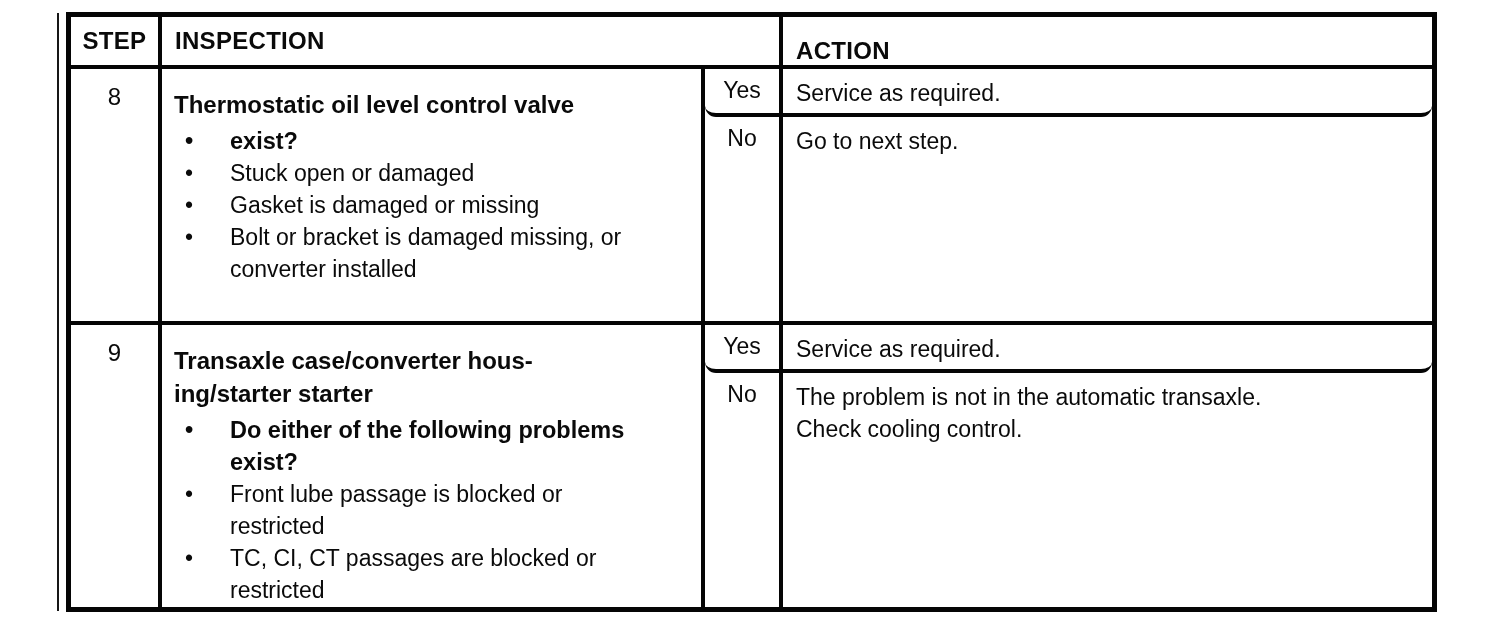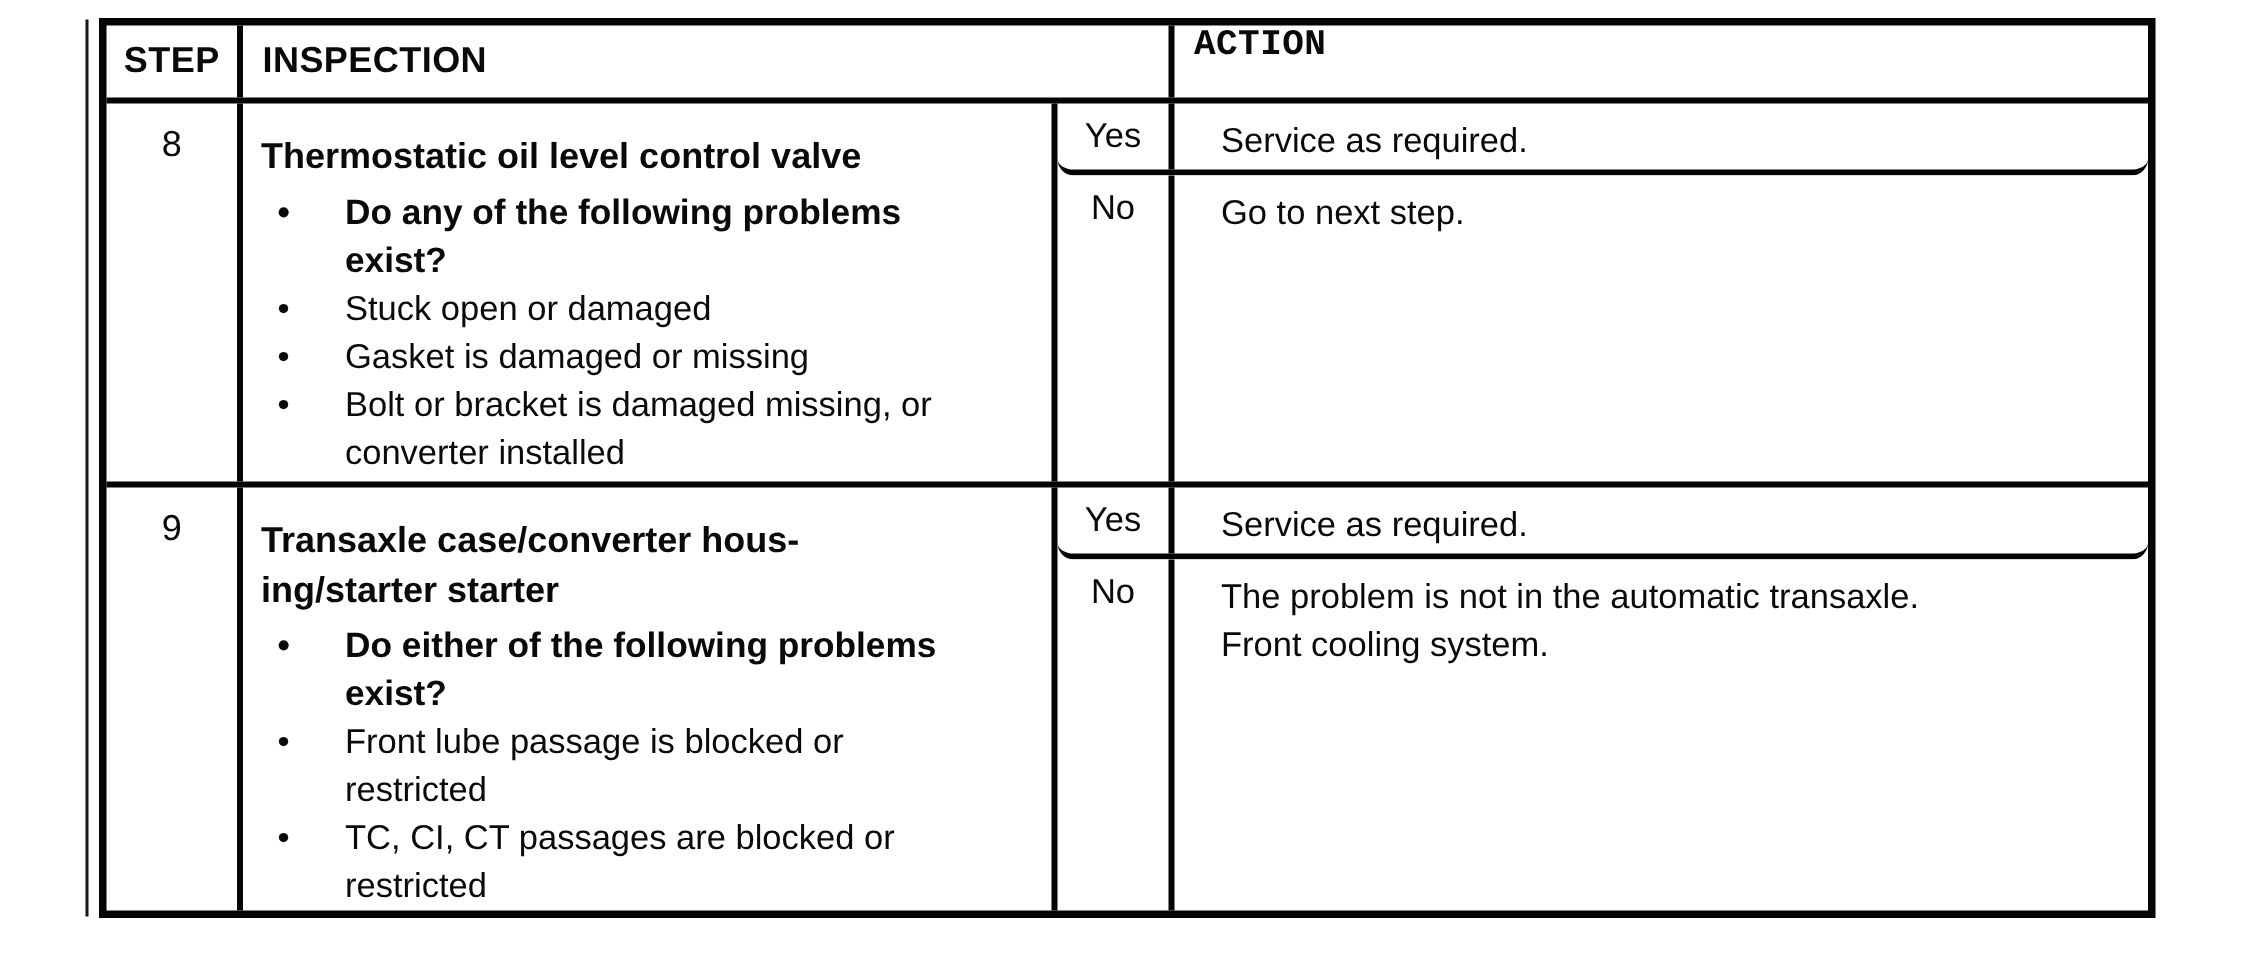--- a/index.html
+++ b/index.html
@@ -25,21 +25,21 @@
     width: 1371px; height: 600px;
     border: 5px solid #050505;
     display: flex;
     flex-direction: column;
     background: #ffffff;
   }
   
   .hdr { display: flex; height: 52px; flex: none; border-bottom: 4px solid #050505; }
   .step-h { width: 91px; flex: none; border-right: 4px solid #050505; display: flex; align-items: center; justify-content: center; }
   .insp-h { width: 617px; flex: none; display: flex; align-items: center; padding-left: 13px; }
-  .act-h  { flex: 1; border-left: 4px solid #050505; display: flex; align-items: flex-start; padding-left: 13px; font-family: Liberation Mono, monospace; }
+  .act-h  { flex: 1; border-left: 4px solid #050505; display: flex; align-items: flex-end; padding-left: 13px; }
   .hdr-label { font-weight: bold; font-size: 24px; letter-spacing: 0.3px; }
   
   .row { display: flex; }
   .row-8 { height: 256px; flex: none; border-bottom: 4px solid #050505; }
   .row-9 { flex: 1; }
   .step-c {
     width: 91px; flex: none;
     border-right: 4px solid #050505;
     text-align: center;
     padding-top: 14px;
@@ -58,21 +58,21 @@
   .sub-yes { height: 48px; flex: none; border-bottom: 4px solid #050505; border-radius: 11px; }
   .sub-no { flex: 1; }
   .yn-cell {
     width: 78px; flex: none;
     border-right: 4px solid #050505;
     text-align: center;
     padding-top: 8px;
     font-size: 23px;
   }
   .action-cell { flex: 1; padding: 8px 10px 0 13px; font-size: 23px; }
-  .aline { display: block; line-height: 32px; white-space: nowrap; margin-left: 18px; }
+  .aline { display: block; line-height: 32px; white-space: nowrap; }
 </style>
 </head>
 <body>
 
 <div class="page">
   <div class="scan-line-left"></div>
 
   <div class="doc-table">
 
     <div class="hdr">
@@ -90,21 +90,20 @@
     <div class="row row-8">
       <div class="step-c">8</div>
 
       <div class="insp-c">
         <div class="insp-title">
           <span class="tline">Thermostatic oil level control valve</span>
         </div>
         <div class="b-row bold">
           <span class="b-glyph">•</span>
           <span class="b-text">
-            <span class="bline">Do any of the following problems</span>
             <span class="bline">exist?</span>
           </span>
         </div>
         <div class="b-row">
           <span class="b-glyph">•</span>
           <span class="b-text">
             <span class="bline">Stuck open or damaged</span>
           </span>
         </div>
         <div class="b-row">
@@ -173,20 +172,20 @@
         <div class="sub-row sub-yes">
           <div class="yn-cell">Yes</div>
           <div class="action-cell">
             <span class="aline">Service as required.</span>
           </div>
         </div>
         <div class="sub-row sub-no">
           <div class="yn-cell">No</div>
           <div class="action-cell">
             <span class="aline">The problem is not in the automatic transaxle.</span>
-            <span class="aline">Front cooling system.</span>
+            <span class="aline">Check cooling control.</span>
           </div>
         </div>
       </div>
     </div>
 
   </div>
 </div>
 
 </body></html>

